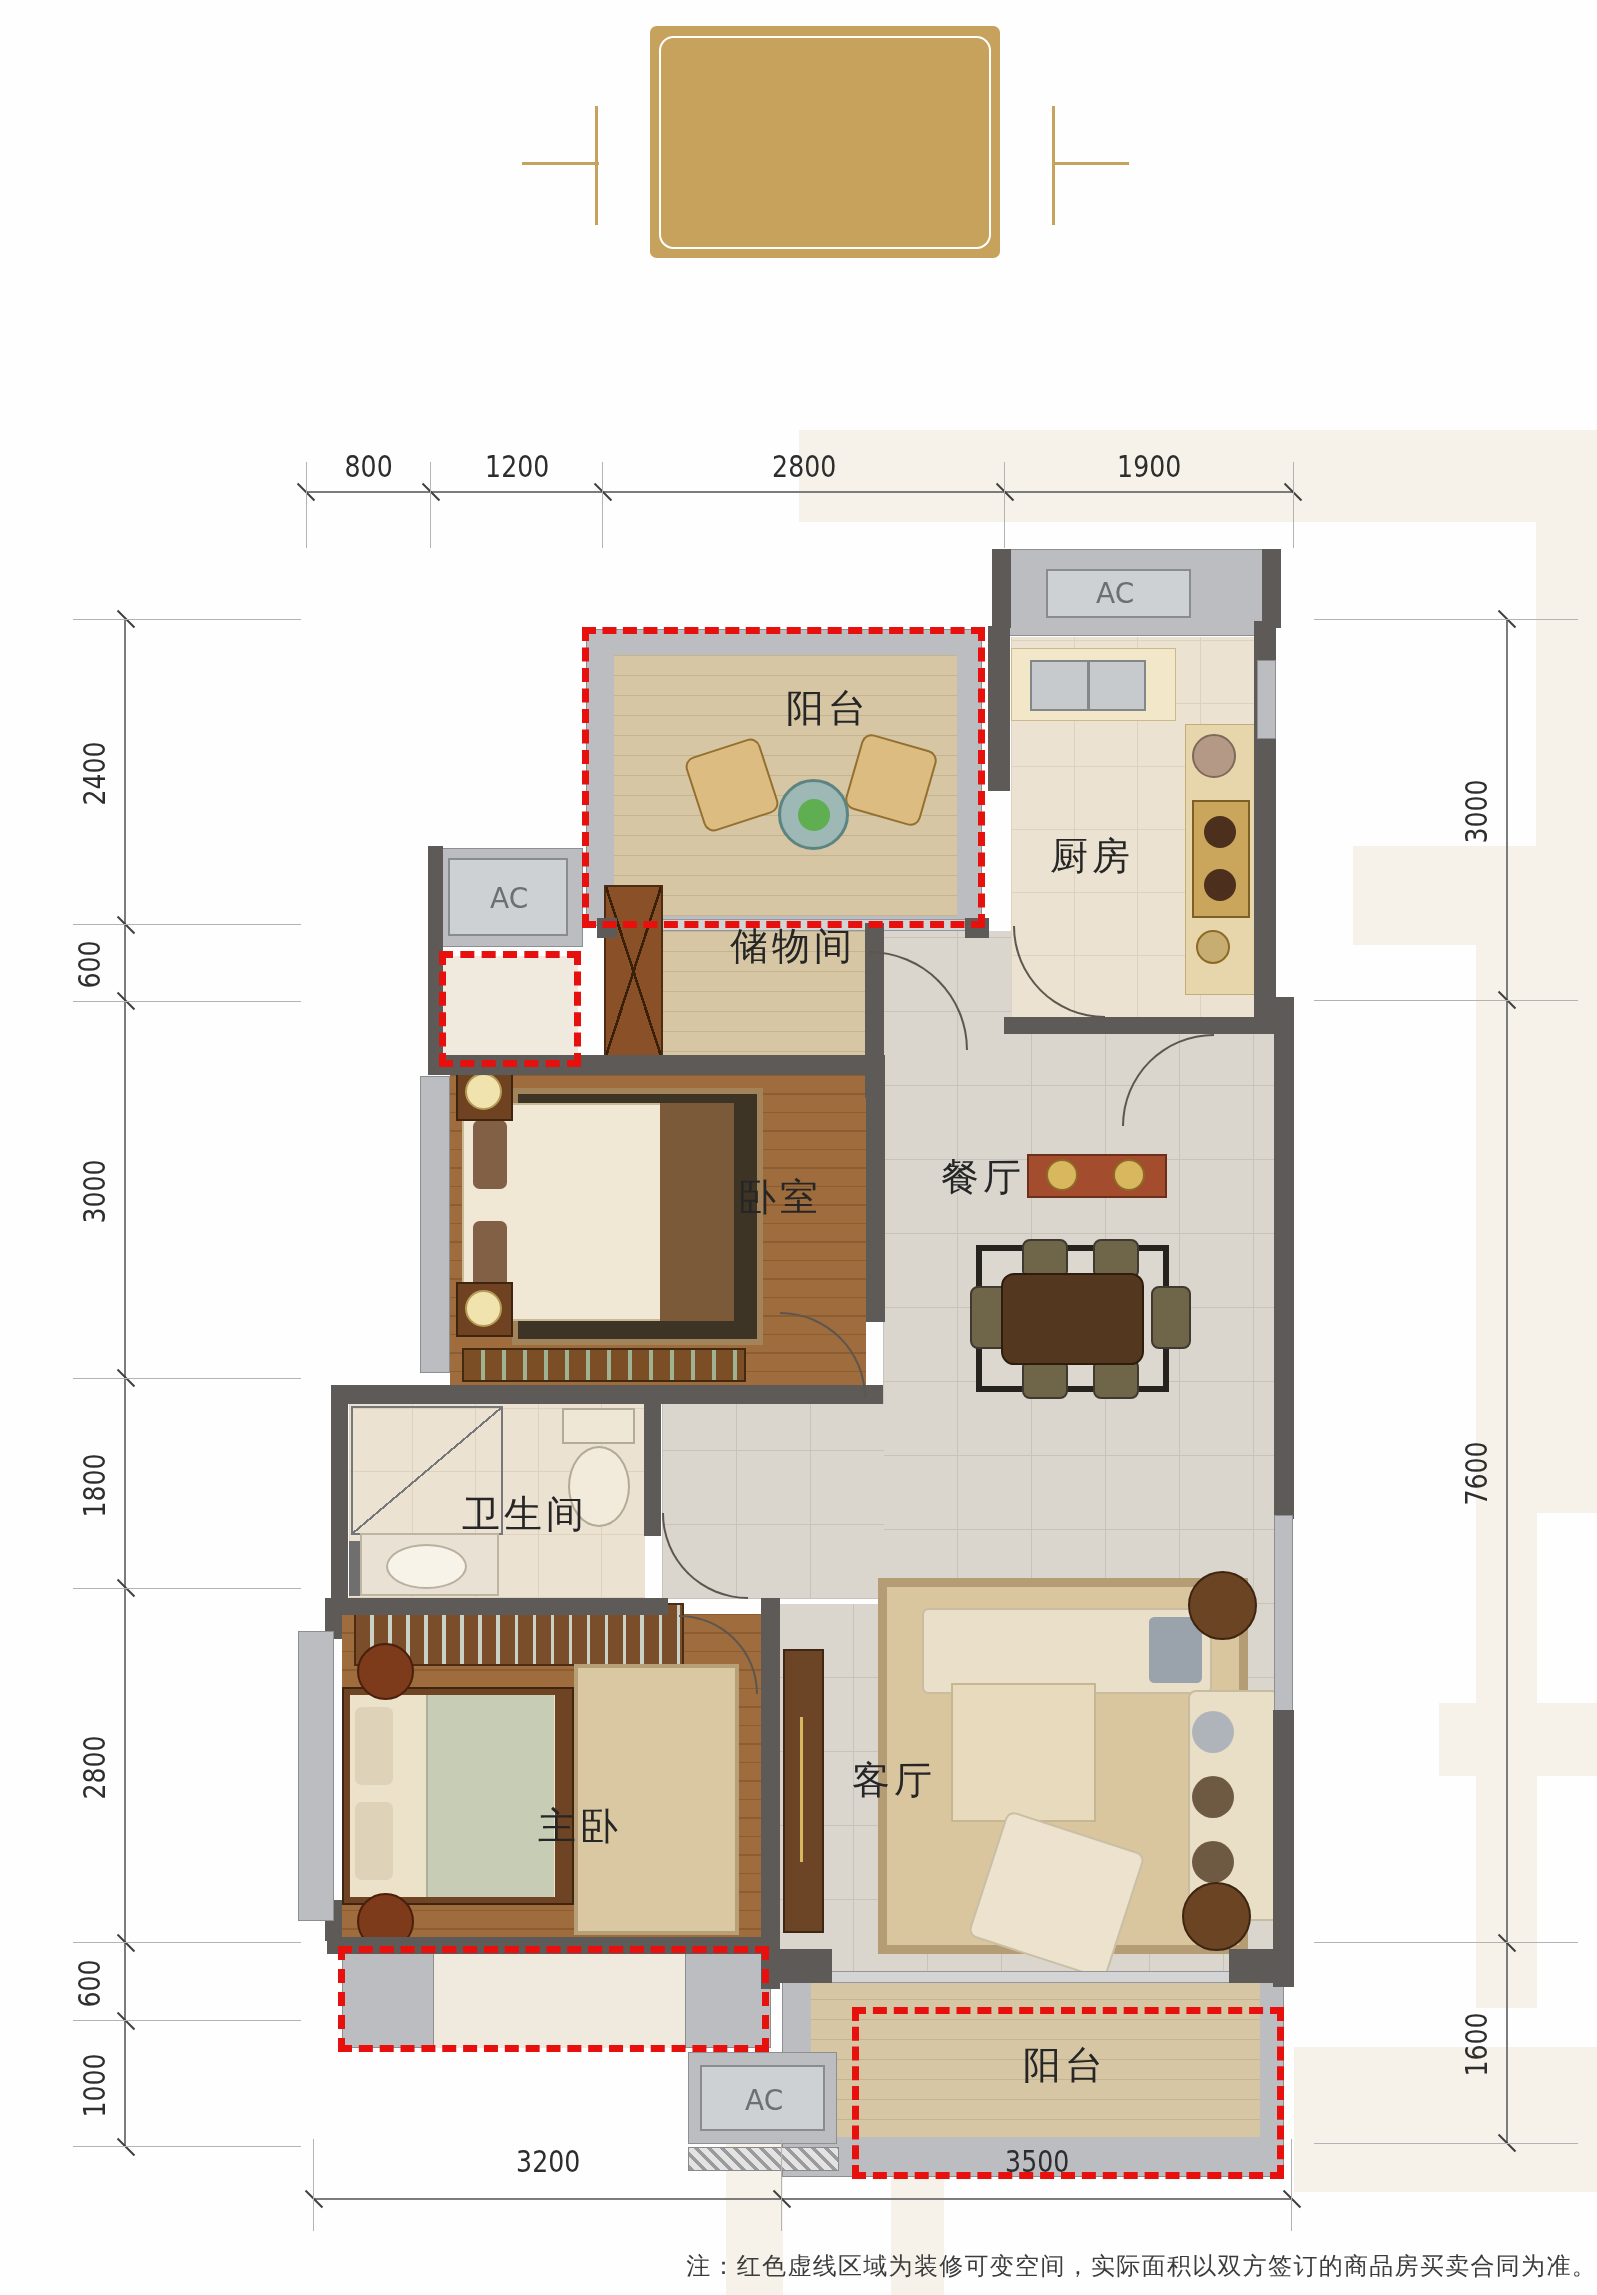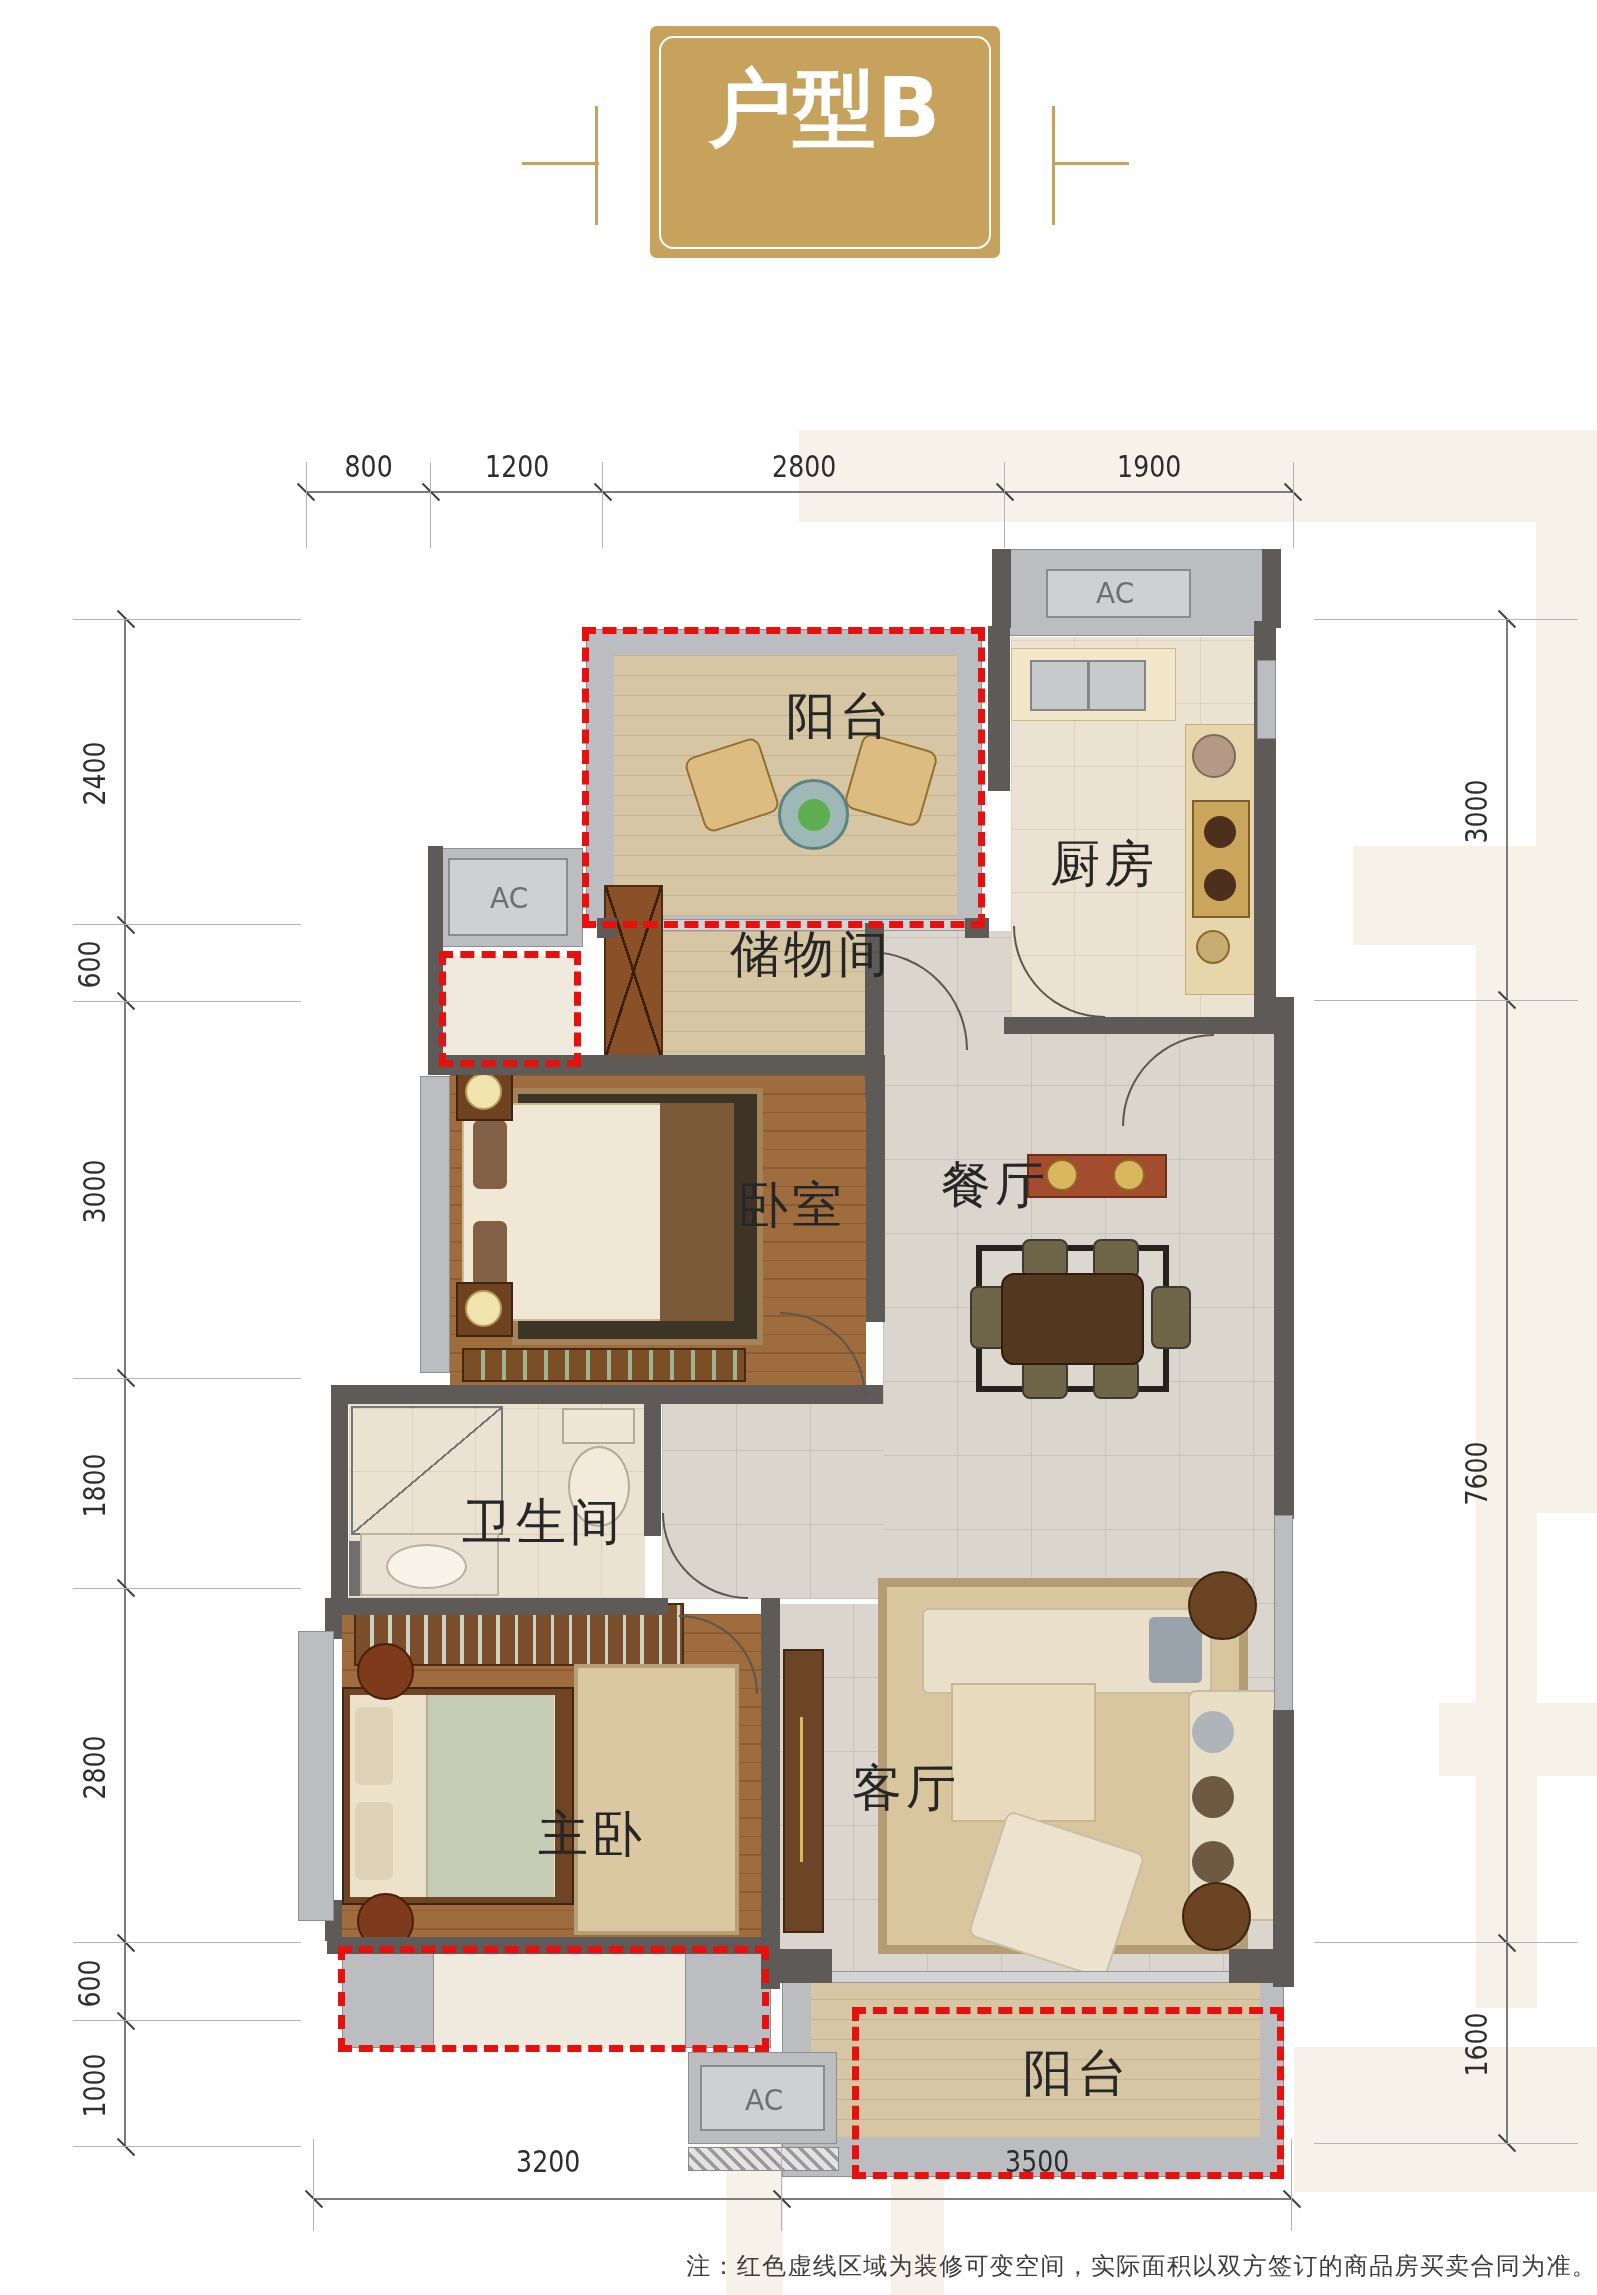--- a/index.html
+++ b/index.html
@@ -42,21 +42,21 @@
   .dash{position:absolute;border:7.3px dashed #e8100c;box-sizing:border-box;}
   .xbox{position:absolute;box-sizing:border-box;
      background-image:linear-gradient(to top right,transparent calc(50% - 1.3px),#76787b calc(50% - 1.3px),#76787b calc(50% + 1.3px),transparent calc(50% + 1.3px)),
                       linear-gradient(to bottom right,transparent calc(50% - 1.3px),#76787b calc(50% - 1.3px),#76787b calc(50% + 1.3px),transparent calc(50% + 1.3px));}
   .xwood{position:absolute;box-sizing:border-box;background-color:#8a5028;border:2px solid #4e2c14;
      background-image:linear-gradient(to top right,transparent calc(50% - 1.3px),#3a2008 calc(50% - 1.3px),#3a2008 calc(50% + 1.3px),transparent calc(50% + 1.3px)),
                       linear-gradient(to bottom right,transparent calc(50% - 1.3px),#3a2008 calc(50% - 1.3px),#3a2008 calc(50% + 1.3px),transparent calc(50% + 1.3px));}
   .acbox{position:absolute;background:#ced1d4;border:2px solid #898c8f;box-sizing:border-box;}
   .aclab{position:absolute;color:#6d7073;font-size:28px;font-weight:500;}
   .hatch{position:absolute;background:repeating-linear-gradient(45deg,#9b9b9b 0 4px,#e3e3e3 4px 9.2px);border:0.7px solid #8a8a8a;}
-  .roomlab{position:absolute;color:#262626;font-size:50px;font-weight:500;letter-spacing:4px;white-space:nowrap;}
+  .roomlab{position:absolute;color:#262626;font-size:38px;font-weight:500;letter-spacing:4px;white-space:nowrap;}
   .arc{position:absolute;border:2px solid #5d564e;box-sizing:border-box;background:transparent;}
   .furn{position:absolute;box-sizing:border-box;}
   .circ{border-radius:50%;}
   #note{position:absolute;left:0;top:2250px;width:1597px;text-align:right;color:#3c3c3c;font-size:24px;letter-spacing:1.3px;}
 </style>
 </head>
 <body>
 
 <div id="page">
 
@@ -64,21 +64,20 @@
   <div class="pat" style="left:1536px;top:430px;width:61px;height:1083px;"></div>
   <div class="pat" style="left:1353px;top:846px;width:244px;height:99px;"></div>
   <div class="pat" style="left:1476px;top:945px;width:61px;height:1063px;"></div>
   <div class="pat" style="left:1439px;top:1703px;width:158px;height:73px;"></div>
   <div class="pat" style="left:726px;top:2080px;width:57px;height:216px;"></div>
   <div class="pat" style="left:891px;top:2080px;width:53px;height:216px;"></div>
   <div class="pat" style="left:1294px;top:2047px;width:303px;height:145px;"></div>
 
   <div id="badge">
     <div class="inner"></div>
-    <div class="t1">户型B</div>
   </div>
   <div class="goldline" style="left:595px;top:106px;width:2.6px;height:119px;"></div>
   <div class="goldline" style="left:522px;top:162px;width:77px;height:2.6px;"></div>
   <div class="goldline" style="left:1052px;top:106px;width:2.6px;height:119px;"></div>
   <div class="goldline" style="left:1052px;top:162px;width:77px;height:2.6px;"></div>
 
 
   <div class="fl-tile" style="left:883px;top:931px;width:393px;height:673px;"></div>
   <div class="fl-tile" style="left:662px;top:1404px;width:222px;height:195px;"></div>
   <div class="fl-tile" style="left:779px;top:1604px;width:495px;height:370px;"></div>

